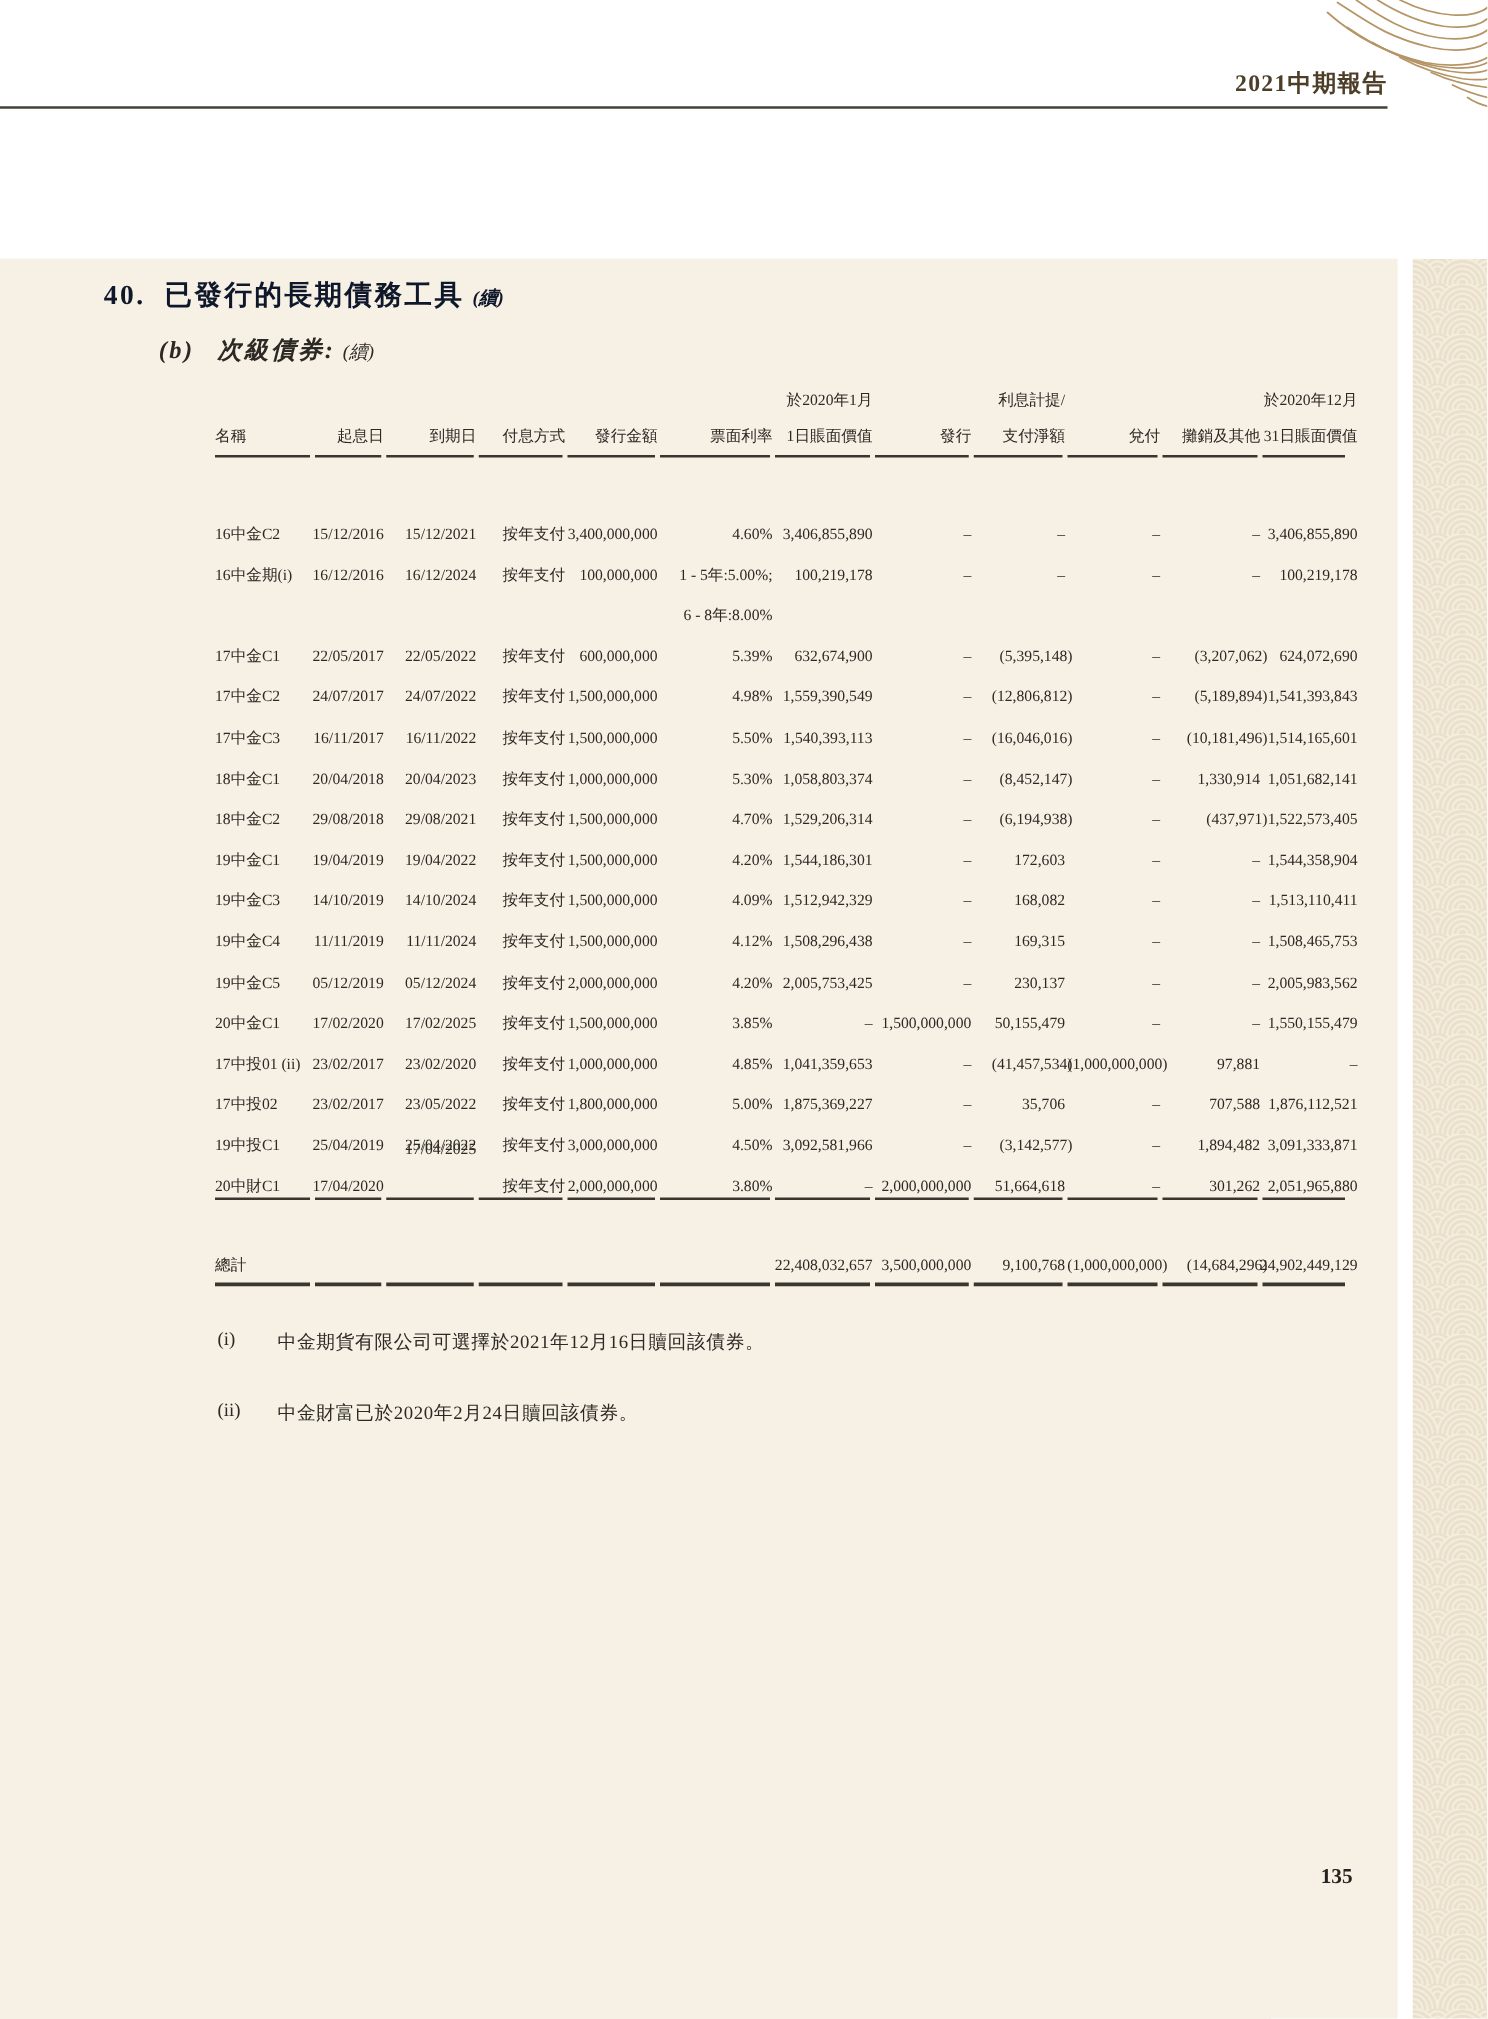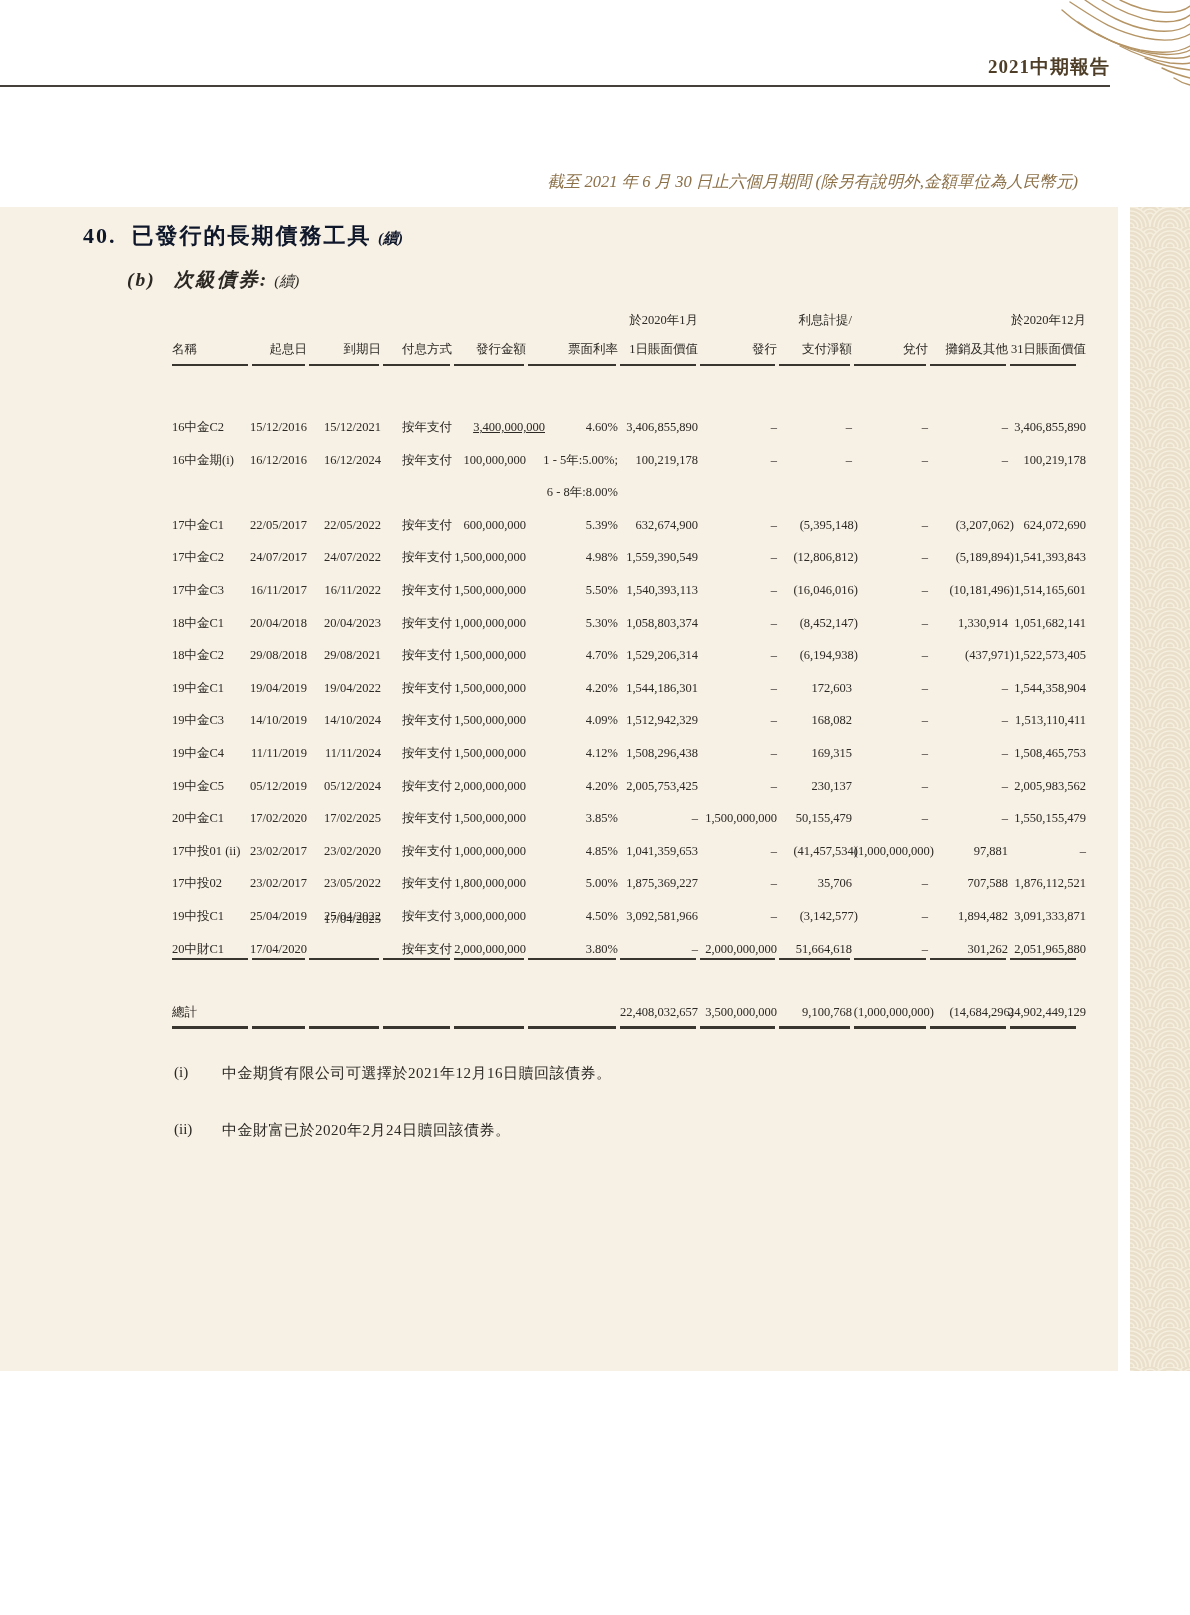--- a/index.html
+++ b/index.html
@@ -1,17 +1,17 @@
 <!DOCTYPE html>
 <html><head>
 <meta charset="utf-8">
 <style>
   html,body{margin:0;padding:0;}
   body{width:1190px;height:1615px;background:#ffffff;font-family:"Liberation Serif","DejaVu Serif",serif;}
-  .page{position:relative;width:1190px;height:1371px;overflow:hidden;background:#ffffff;}
+  .page{position:relative;width:1190px;height:1615px;overflow:hidden;background:#ffffff;}
 
   
   .content-bg{position:absolute;left:0;top:207px;width:1118px;height:1408px;background:#f6f0e5;}
   .pattern-strip{position:absolute;right:0;top:207px;width:60px;height:1408px;}
   .corner-decor{position:absolute;top:0;right:0;width:140px;height:95px;}
 
   
   .report-label{position:absolute;top:54px;right:80px;font-size:19px;font-weight:bold;color:#4e3e27;letter-spacing:1px;}
   .header-rule{position:absolute;top:85px;left:0;width:1110px;height:0;border-top:2px solid #45413a;}
   .doc-title{position:absolute;top:96px;right:112px;font-size:42px;font-weight:bold;color:#9c7c4c;letter-spacing:2px;white-space:nowrap;}
@@ -91,21 +91,20 @@
       <path d="M48,34 C65,44 88,53 110,57 C124,59 135,58 140,56"></path>
       <path d="M70,46 C85,54 102,60 120,63 C130,64 137,64 140,63"></path>
       <path d="M95,58 C108,64 122,68 140,70"></path>
       <path d="M112,68 C122,73 132,76 140,78"></path>
       <path d="M124,78 C130,82 136,84 140,85"></path>
     </g>
   </svg>
 
   <div class="report-label">2021中期報告</div>
   <div class="header-rule"></div>
-  <div class="doc-subtitle">截至 2021 年 6 月 30 日止六個月期間 (除另有說明外,金額單位為人民幣元)</div>
 
   <div class="sec-heading"><span>40.</span>&nbsp;&nbsp;<span>已發行的長期債務工具</span> <span class="cont">(續)</span></div>
   <div class="sub-heading"><span class="lbl">(b)</span><span>次級債券:</span> <span class="cont">(續)</span></div>
 
   <div class="table-layer" id="table-layer">
       <span class="cell num" style="top: 313px; right: 492px;">於2020年1月</span>
       <span class="cell num" style="top: 313px; right: 338px;">利息計提/</span>
       <span class="cell num" style="top: 313px; right: 104px;">於2020年12月</span>
       <span class="cell" style="top: 342px; left: 172px;">名稱</span>
       <span class="cell num" style="top: 342px; right: 883px;">起息日</span>
@@ -128,21 +127,21 @@
       <div class="rule-seg" style="left: 620px; top: 364px; width: 76px; height: 2px;"></div>
       <div class="rule-seg" style="left: 700px; top: 364px; width: 75px; height: 2px;"></div>
       <div class="rule-seg" style="left: 779px; top: 364px; width: 71px; height: 2px;"></div>
       <div class="rule-seg" style="left: 854px; top: 364px; width: 72px; height: 2px;"></div>
       <div class="rule-seg" style="left: 930px; top: 364px; width: 76px; height: 2px;"></div>
       <div class="rule-seg" style="left: 1010px; top: 364px; width: 66px; height: 2px;"></div>
       <span class="cell" style="top: 420px; left: 172px;">16中金C2</span>
       <span class="cell num" style="top: 420px; right: 883px;">15/12/2016</span>
       <span class="cell num" style="top: 420px; right: 809px;">15/12/2021</span>
       <span class="cell num" style="top: 420px; right: 738px;">按年支付</span>
-      <span class="cell num" style="top: 420px; right: 645px; text-decoration: underline;">3,400,000,000</span>
+      <span class="cell num" style="top: 420px; right: 664px;">3,400,000,000</span>
       <span class="cell num" style="top: 420px; right: 572px;">4.60%</span>
       <span class="cell num" style="top: 420px; right: 492px;">3,406,855,890</span>
       <span class="cell num" style="top: 420px; right: 413px;">–</span>
       <span class="cell num" style="top: 420px; right: 338px;">–</span>
       <span class="cell num" style="top: 420px; right: 262px;">–</span>
       <span class="cell num" style="top: 420px; right: 182px;">–</span>
       <span class="cell num" style="top: 420px; right: 104px;">3,406,855,890</span>
       <span class="cell" style="top: 452.6px; left: 172px;">16中金期(i)</span>
       <span class="cell num" style="top: 452.6px; right: 883px;">16/12/2016</span>
       <span class="cell num" style="top: 452.6px; right: 809px;">16/12/2024</span>

